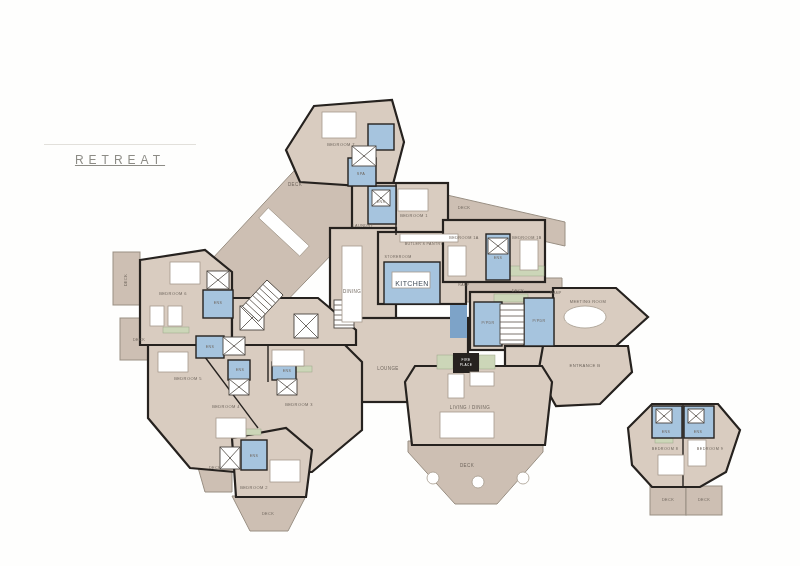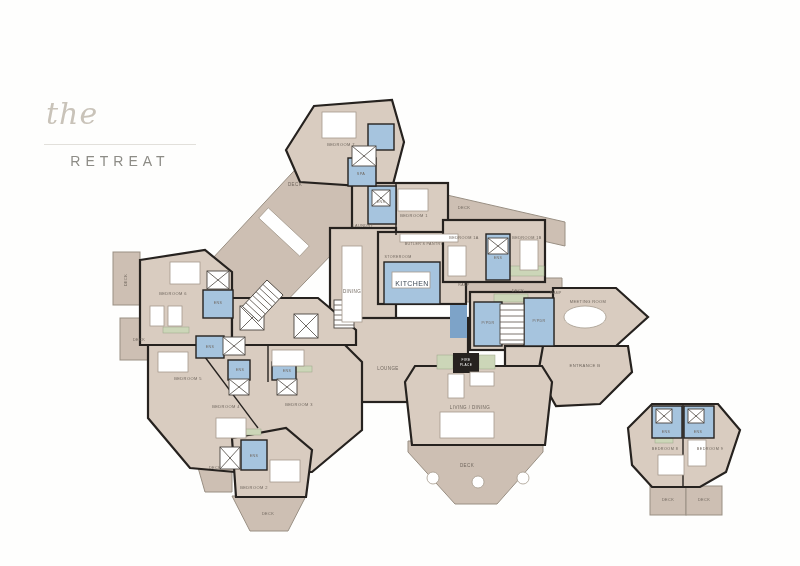--- a/index.html
+++ b/index.html
@@ -15,39 +15,38 @@
     position:absolute;left:2px;top:10px;
     font-family:"DejaVu Serif",serif;font-style:italic;font-size:30px;
     color:#c9c3b9;letter-spacing:1px;
   }
   .logo .word{
     position:absolute;left:34px;top:4px;
     font-family:"DejaVu Serif",serif;font-size:36px;color:#63635e;
     letter-spacing:1px;
   }
   .logo .rule{height:1px;background:#e2e0db;margin:6px 0 8px 0;}
-  .logo .sub{font-size:14px;letter-spacing:5px;color:#8d8c86;}
+  .logo .sub{font-size:12px;letter-spacing:5px;color:#8d8c86;text-decoration:underline;}
   svg{position:absolute;left:0;top:0;}
   .deck{fill:var(--deck);stroke:var(--deckline);stroke-width:1;}
   .room{fill:var(--room);stroke:var(--wall);stroke-width:2.2;stroke-linejoin:miter;}
   .wet{fill:var(--wet);stroke:var(--wall);stroke-width:1.4;}
   .green{fill:var(--green);stroke:#9aa487;stroke-width:.5;}
   .fix{fill:#ffffff;stroke:#4a443e;stroke-width:.9;}
   .fixx{stroke:#4a443e;stroke-width:.8;fill:none;}
   .furn{fill:#ffffff;stroke:#a59a8d;stroke-width:.8;}
   .stair{stroke:#5a524a;stroke-width:.8;fill:none;}
   .iwall{stroke:var(--wall);stroke-width:1.4;}
   text{font-family:"Liberation Sans",sans-serif;letter-spacing:.4px;}
 </style>
 </head>
 <body>
 
 <div class="logo">
   <div class="mark">
-    <span class="script">the</span>
   </div>
   <div class="rule"></div>
   <div class="sub">RETREAT</div>
 </div>
 
 <svg width="800" height="566" viewBox="0 0 800 566">
 
   <g>
     <polygon class="deck" points="185,288 332,130 394,190 247,342"></polygon>
     <polygon class="deck" points="425,190 565,222 565,246 425,214"></polygon>

